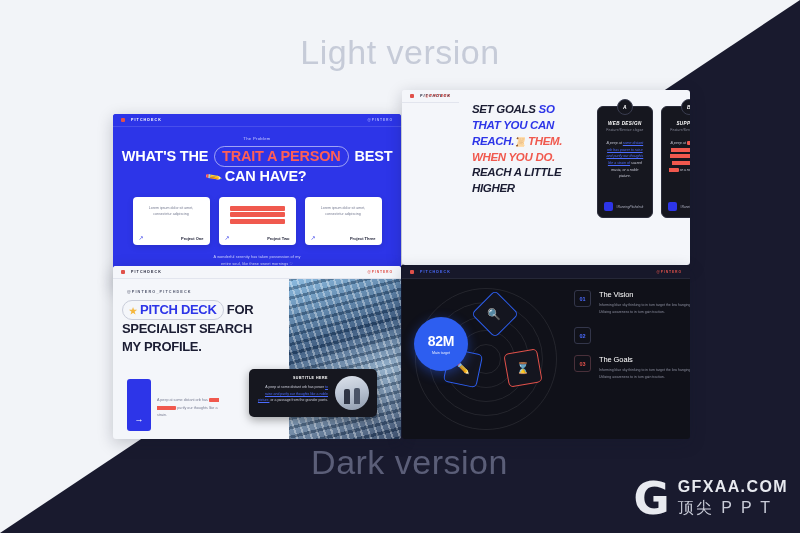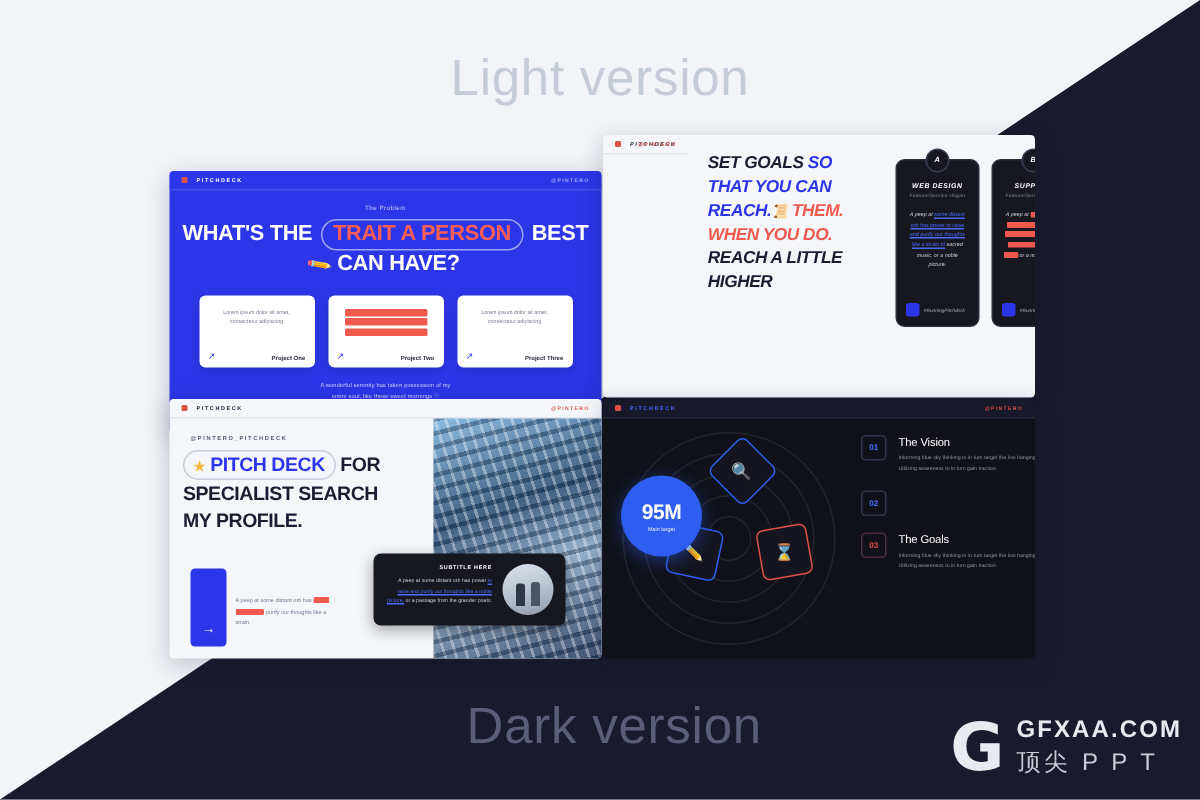--- a/index.html
+++ b/index.html
@@ -21,21 +21,21 @@
     clip-path: polygon(800px 0, 800px 533px, 0 533px);
   }
 
   
   .caption {
     position:absolute; width:100%; text-align:center;
     font-size:34px; letter-spacing:.5px; font-weight:400;
     z-index:6; pointer-events:none;
   }
   #caption-light { top:33px; color:#c6cbd8; }
-  #caption-dark  { top:465px; color:#5b5e78;padding-left:19px; }
+  #caption-dark  { top:443px; color:#5b5e78;padding-left:19px; }
 
   
   .slide {
     position:absolute; z-index:3;
     border-radius:3px; overflow:hidden;
     box-shadow:0 4px 16px rgba(20,22,40,.22);
   }
   .s1 { left:113px; top:90px;  width:288px; height:175px;margin-top:24px; }
   .s2 { left:402px; top:90px;  width:288px; height:175px; }
   .s3 { left:113px; top:266px; width:288px; height:173px; }
@@ -409,21 +409,21 @@
       <div class="diamond d-top">
           <span>🔍</span>
         </div>
       <div class="diamond d-left">
           <span>✏️</span>
         </div>
       <div class="diamond d-right">
           <span>⌛</span>
         </div>
       <div class="bubble">
-        <span class="bn">95M</span>
+        <span class="bn">82M</span>
         <span class="bl">Main target</span>
       </div>
     </div>
     <div class="vlist">
       <div class="vitem">
         <span class="vnum">01</span>
         <div>
           <div class="vtitle">The Vision</div>
           <div class="vbody">Informing blue sky thinking to in turn target the low hanging fruit, Utilizing awareness to in turn gain traction.</div>
         </div>

